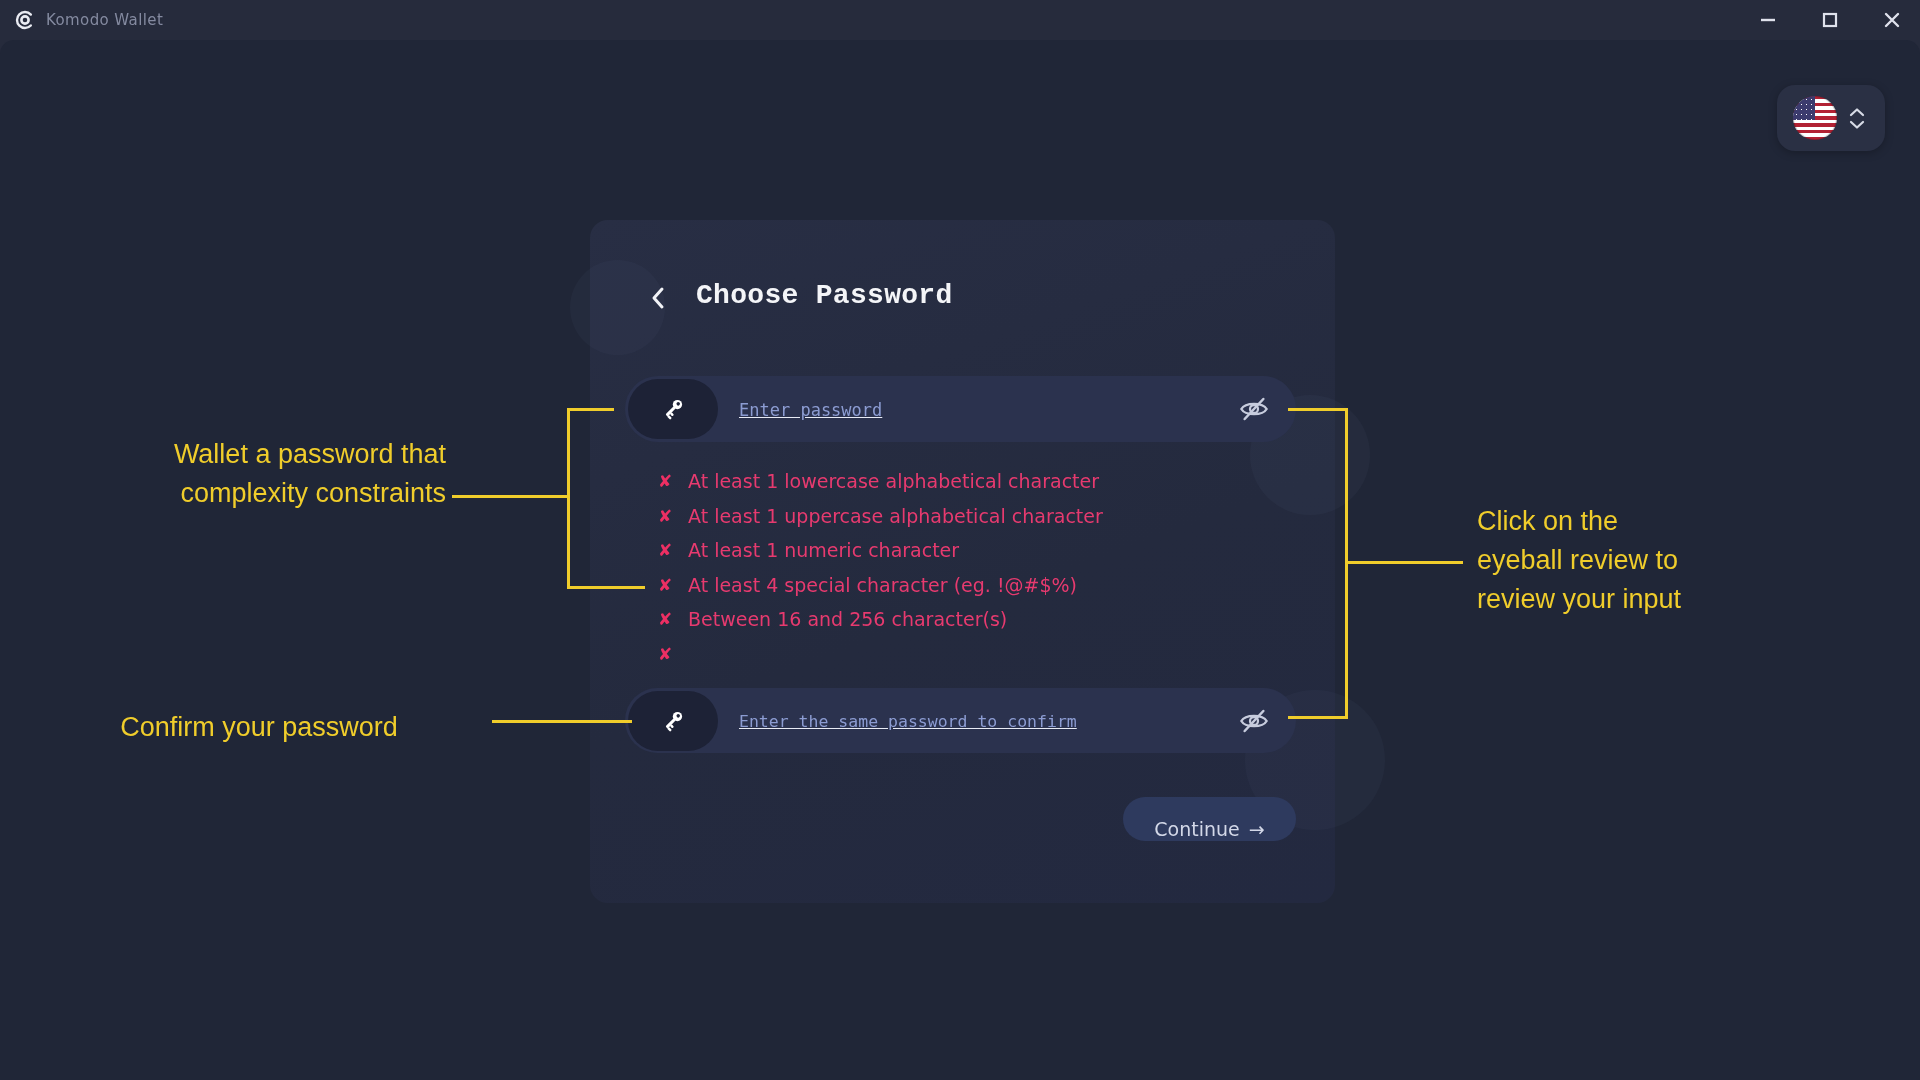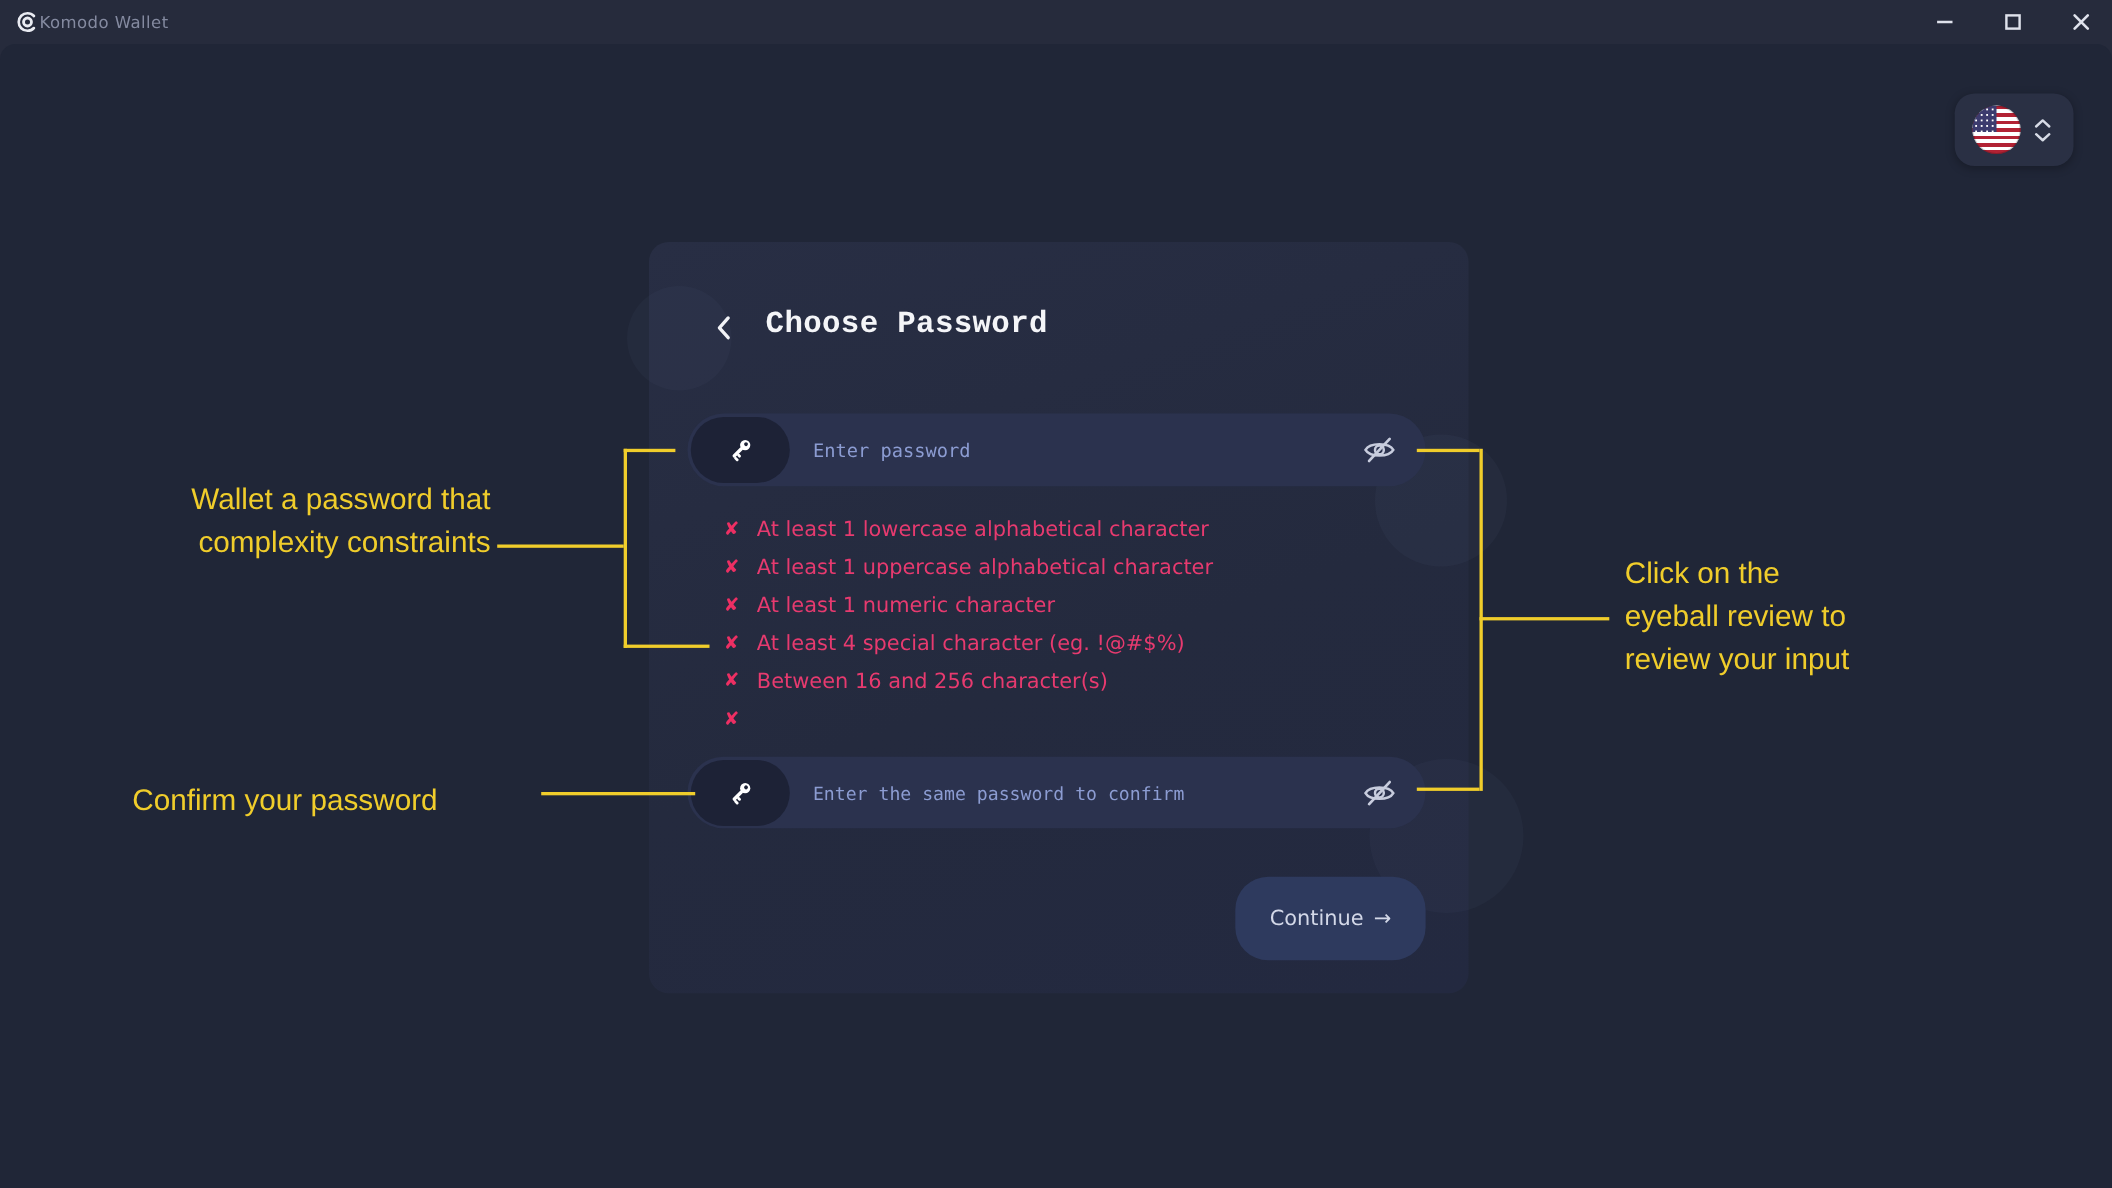--- a/index.html
+++ b/index.html
@@ -7,21 +7,21 @@
     position:relative;width:1920px;height:1080px;overflow:hidden;
     font-family:"DejaVu Sans",sans-serif;
     background:#262b3c;
   }
   
   .titlebar{
     position:absolute;left:0;top:0;width:1920px;height:40px;
     background:#262b3c;display:flex;align-items:center;
   }
   .app-logo{margin-left:14px;width:22px;height:22px;display:flex;align-items:center;justify-content:center;}
-  .app-title{color:#848aa0;font-size:15px;letter-spacing:.4px;font-weight:500;}
+  .app-title{margin-left:10px;color:#848aa0;font-size:15px;letter-spacing:.4px;font-weight:500;}
   .win-controls{position:absolute;right:12px;top:0;height:40px;display:flex;align-items:center;gap:30px;}
   .win-btn{width:32px;height:32px;display:flex;align-items:center;justify-content:center;cursor:pointer;}
   
   .content{
     position:absolute;left:0;top:40px;width:1920px;height:1040px;
     background:#202637;border-radius:14px 14px 0 0;
   }
   
   .lang{
     position:absolute;left:1777px;top:45px;width:108px;height:66px;
@@ -56,37 +56,37 @@
   .field{
     position:absolute;left:35px;width:671px;height:66px;background:#2b324e;border-radius:33px;
   }
   .field .keywrap{
     position:absolute;left:3px;top:3px;width:90px;height:60px;border-radius:30px;
     background:#1d2236;display:flex;align-items:center;justify-content:center;
   }
   .field input{
     position:absolute;left:112px;top:0;width:470px;height:100%;
     background:transparent;border:none;outline:none;color:#e8ebf5;
-    font-family:"DejaVu Sans Mono",monospace;font-size:17px;
+    font-family:"DejaVu Sans Mono",monospace;font-size:17px;text-decoration:underline;
   }
   .field input::placeholder{color:#8c9cd2;opacity:1;}
   .eye-btn{
     position:absolute;right:22px;top:50%;transform:translateY(-50%);
     width:40px;height:40px;display:flex;align-items:center;justify-content:center;cursor:pointer;
   }
   
   .reqs{position:absolute;left:62px;top:244px;list-style:none;margin:0;padding:0;}
   .reqs li{height:34.5px;display:flex;align-items:center;color:#e73a6f;font-size:19px;}
   .reqs .xmark{width:26px;text-align:center;font-size:17px;font-weight:700;color:#ed2f63;}
   .reqs .rtext{margin-left:10px;}
   
   .continue-btn{
-    position:absolute;left:533px;top:577px;width:173px;height:76px;border-radius:30px;
+    position:absolute;left:533px;top:577px;width:173px;height:44px;border-radius:30px;
     background:#2e3a5e;color:#d3d8e8;font-size:19px;font-weight:500;
-    display:flex;align-items:center;justify-content:center;gap:9px;cursor:pointer;
+    display:flex;align-items:flex-end;justify-content:center;gap:9px;cursor:pointer;
     font-family:"DejaVu Sans",sans-serif;border:none;
   }
   
   .note{color:#f0cd2b;font-family:"Liberation Sans",sans-serif;font-size:27px;line-height:39px;}
   .note-left-top{position:absolute;left:80px;top:395px;width:366px;text-align:right;}
   .note-left-bottom{position:absolute;left:72px;top:668px;width:374px;text-align:center;}
   .note-right{position:absolute;left:1477px;top:462px;width:300px;text-align:left;}
   .yline{position:absolute;background:#f0cd2b;}
   
   svg{display:block;}

